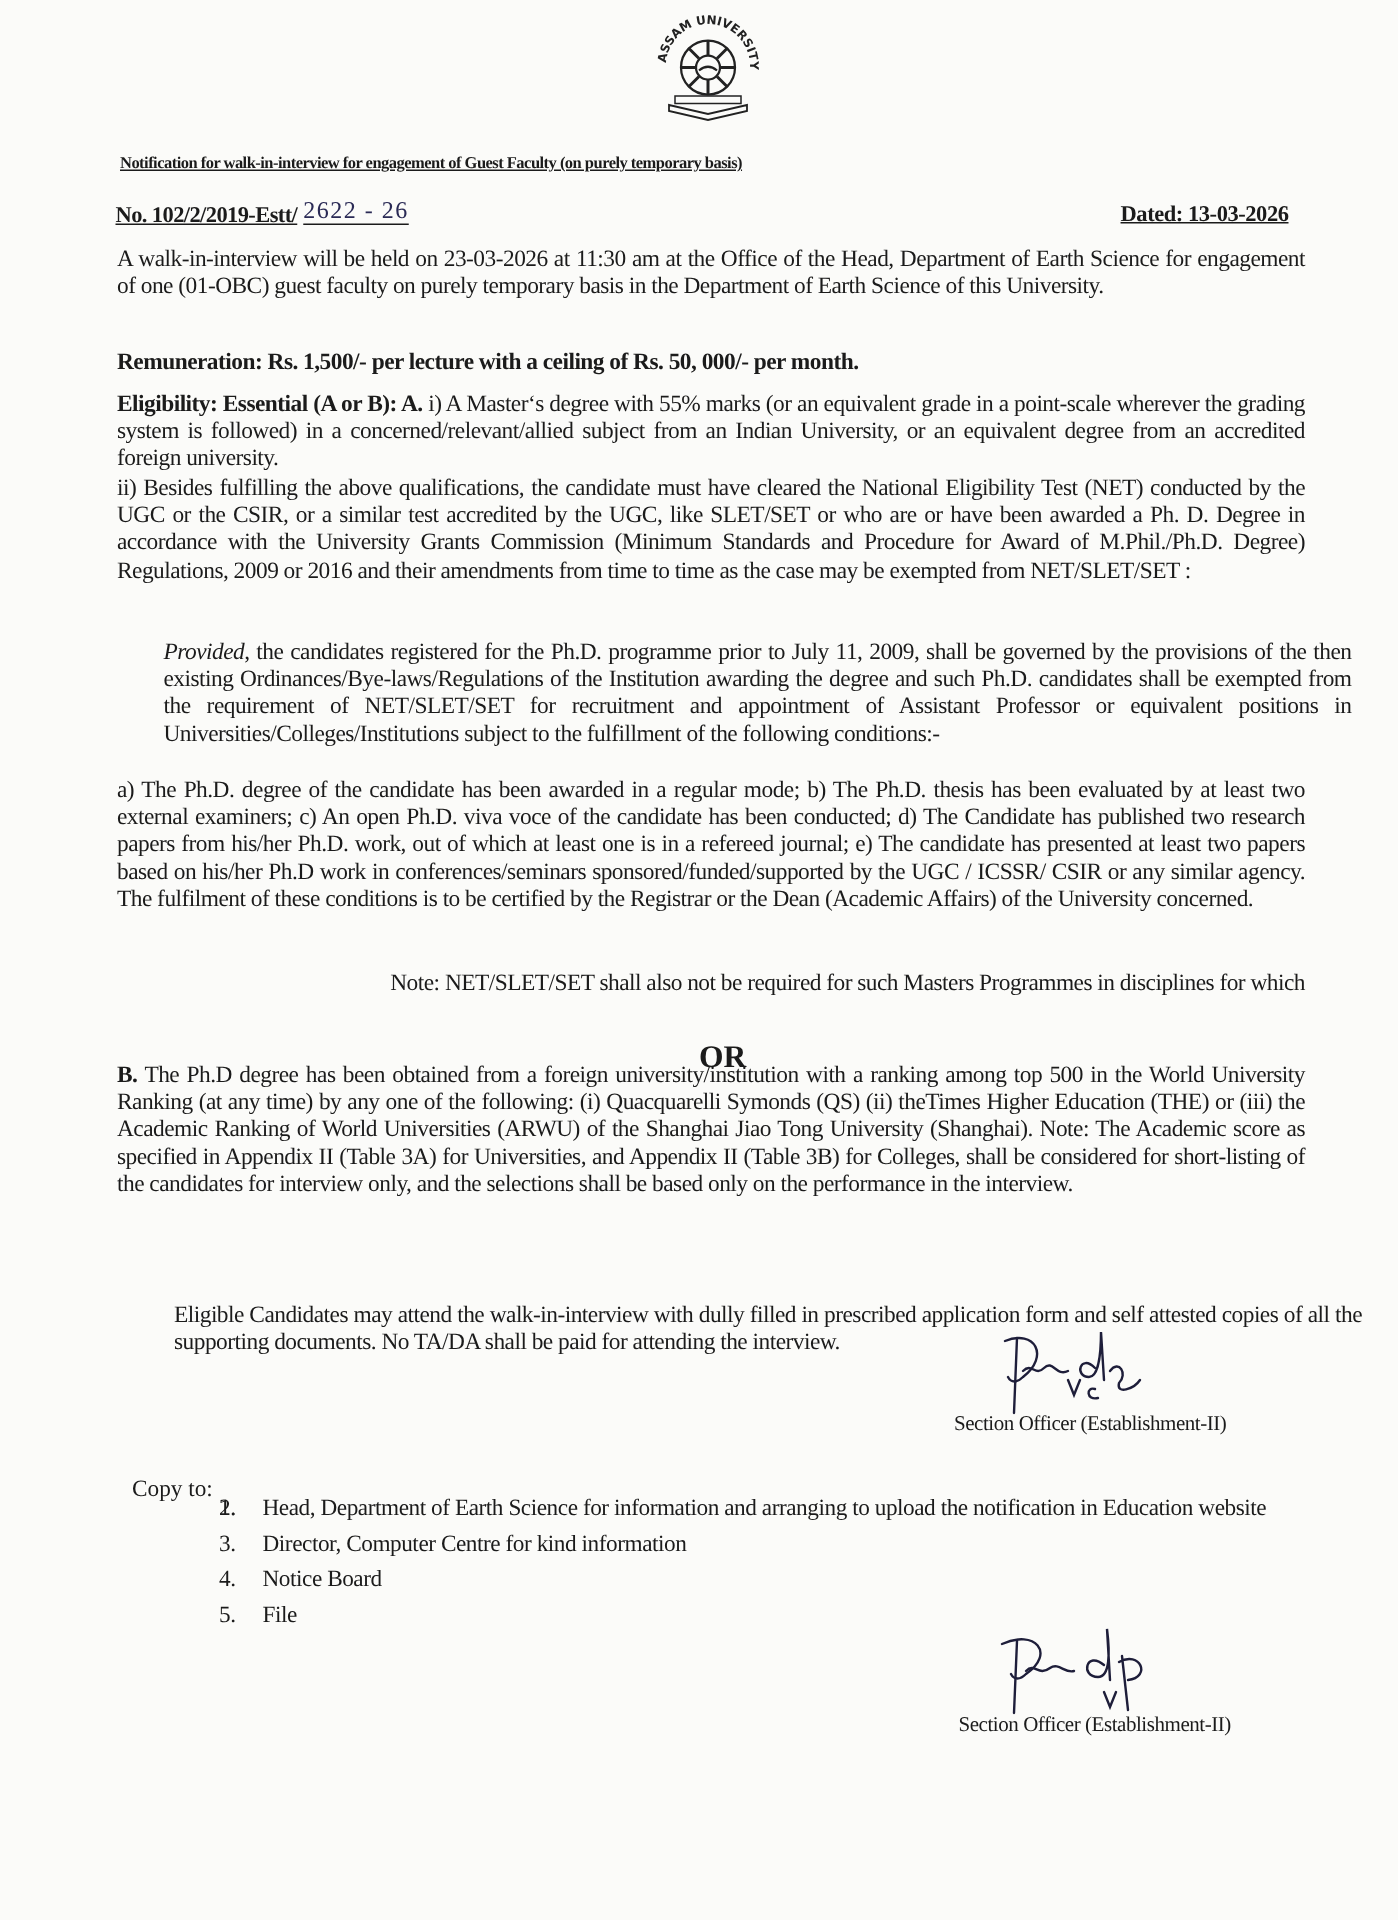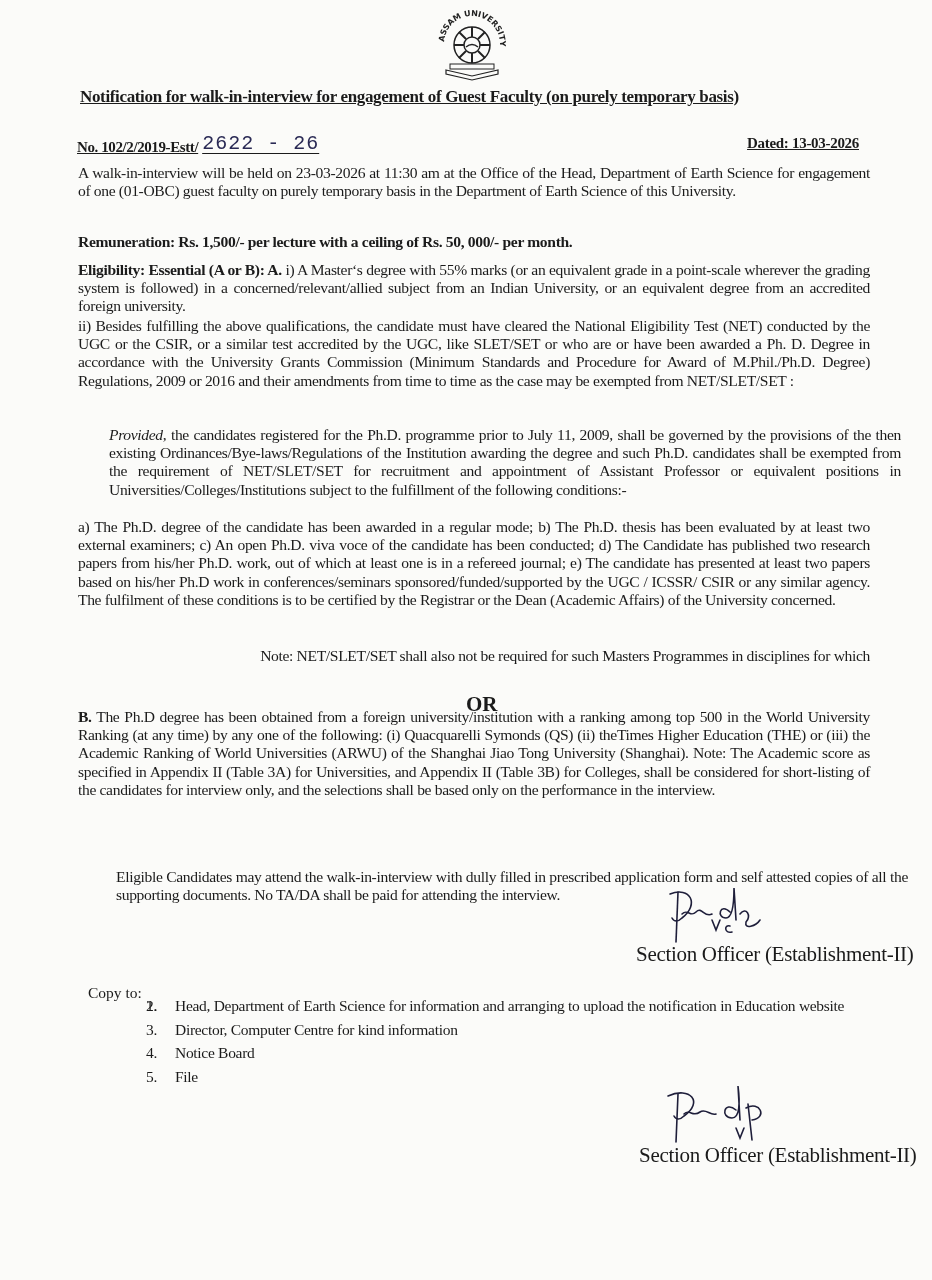--- a/index.html
+++ b/index.html
@@ -3,47 +3,47 @@
 <meta charset="utf-8">
 <style>
   html, body { margin:0; padding:0; }
   body {
     width:932px; height:1280px; background:#fbfbf9; position:relative; overflow:hidden;
     font-family:"Liberation Serif", serif; color:#1b1b1b;
   }
   .page { position:absolute; left:0; top:0; width:932px; height:1280px; }
   .logo { position:absolute; left:432px; top:4px; width:80px; height:78px; }
   .title {
-    position:absolute; left:80px; top:87px; width:780px;
-    font-weight:bold; font-size:17px; text-decoration:underline; letter-spacing:-0.35px;
+    position:absolute; left:80px; top:103px; width:780px;
+    font-weight:bold; font-size:11px; text-decoration:underline; letter-spacing:-0.35px;
     white-space:nowrap;
   }
   .refline { position:absolute; left:77px; top:131px; width:782px; height:24px; }
   .refno {
     position:absolute; left:0; top:4px; font-weight:bold; font-size:15px; text-decoration:underline;
     letter-spacing:-0.4px;
   }
   .refno .hand {
-    font-family:Liberation Mono, monospace; font-weight:normal; font-size:20px; text-decoration:none;
+    font-family:Liberation Serif, serif; font-weight:normal; font-size:16px; text-decoration:none;
     color:#2a2a55; margin-left:4px; letter-spacing:1px; position:relative; top:-3px;
   }
   .dated {
     position:absolute; right:0; top:4px; font-weight:bold; font-size:15px; text-decoration:underline;
     letter-spacing:-0.3px;
   }
   .para {
     position:absolute; left:78px; width:792px; font-size:15.6px; line-height:18.2px;
     text-align:justify; letter-spacing:-0.35px;
   }
   .b { font-weight:bold; }
   .i { font-style:italic; }
   .or { position:absolute; left:466px; top:692px; font-weight:bold; font-size:21px; }
   .sig { position:absolute; }
   .sig svg { display:block; }
-  .sig-label { position:absolute; font-size:21px; white-space:nowrap; letter-spacing:-0.3px; }
+  .sig-label { position:absolute; font-size:14px; white-space:nowrap; letter-spacing:-0.3px; }
   .copyto { position:absolute; left:88px; top:984px; font-size:15.5px; }
   .clist { position:absolute; left:146px; top:994px; width:720px; margin:0; padding:0; list-style:none; }
   .clist li { position:relative; font-size:15.5px; line-height:23.5px; padding-left:29px; letter-spacing:-0.3px; }
   .clist li .num { position:absolute; left:0; top:0; }
 </style>
 </head>
 <body>
 
 <div class="page">
 

